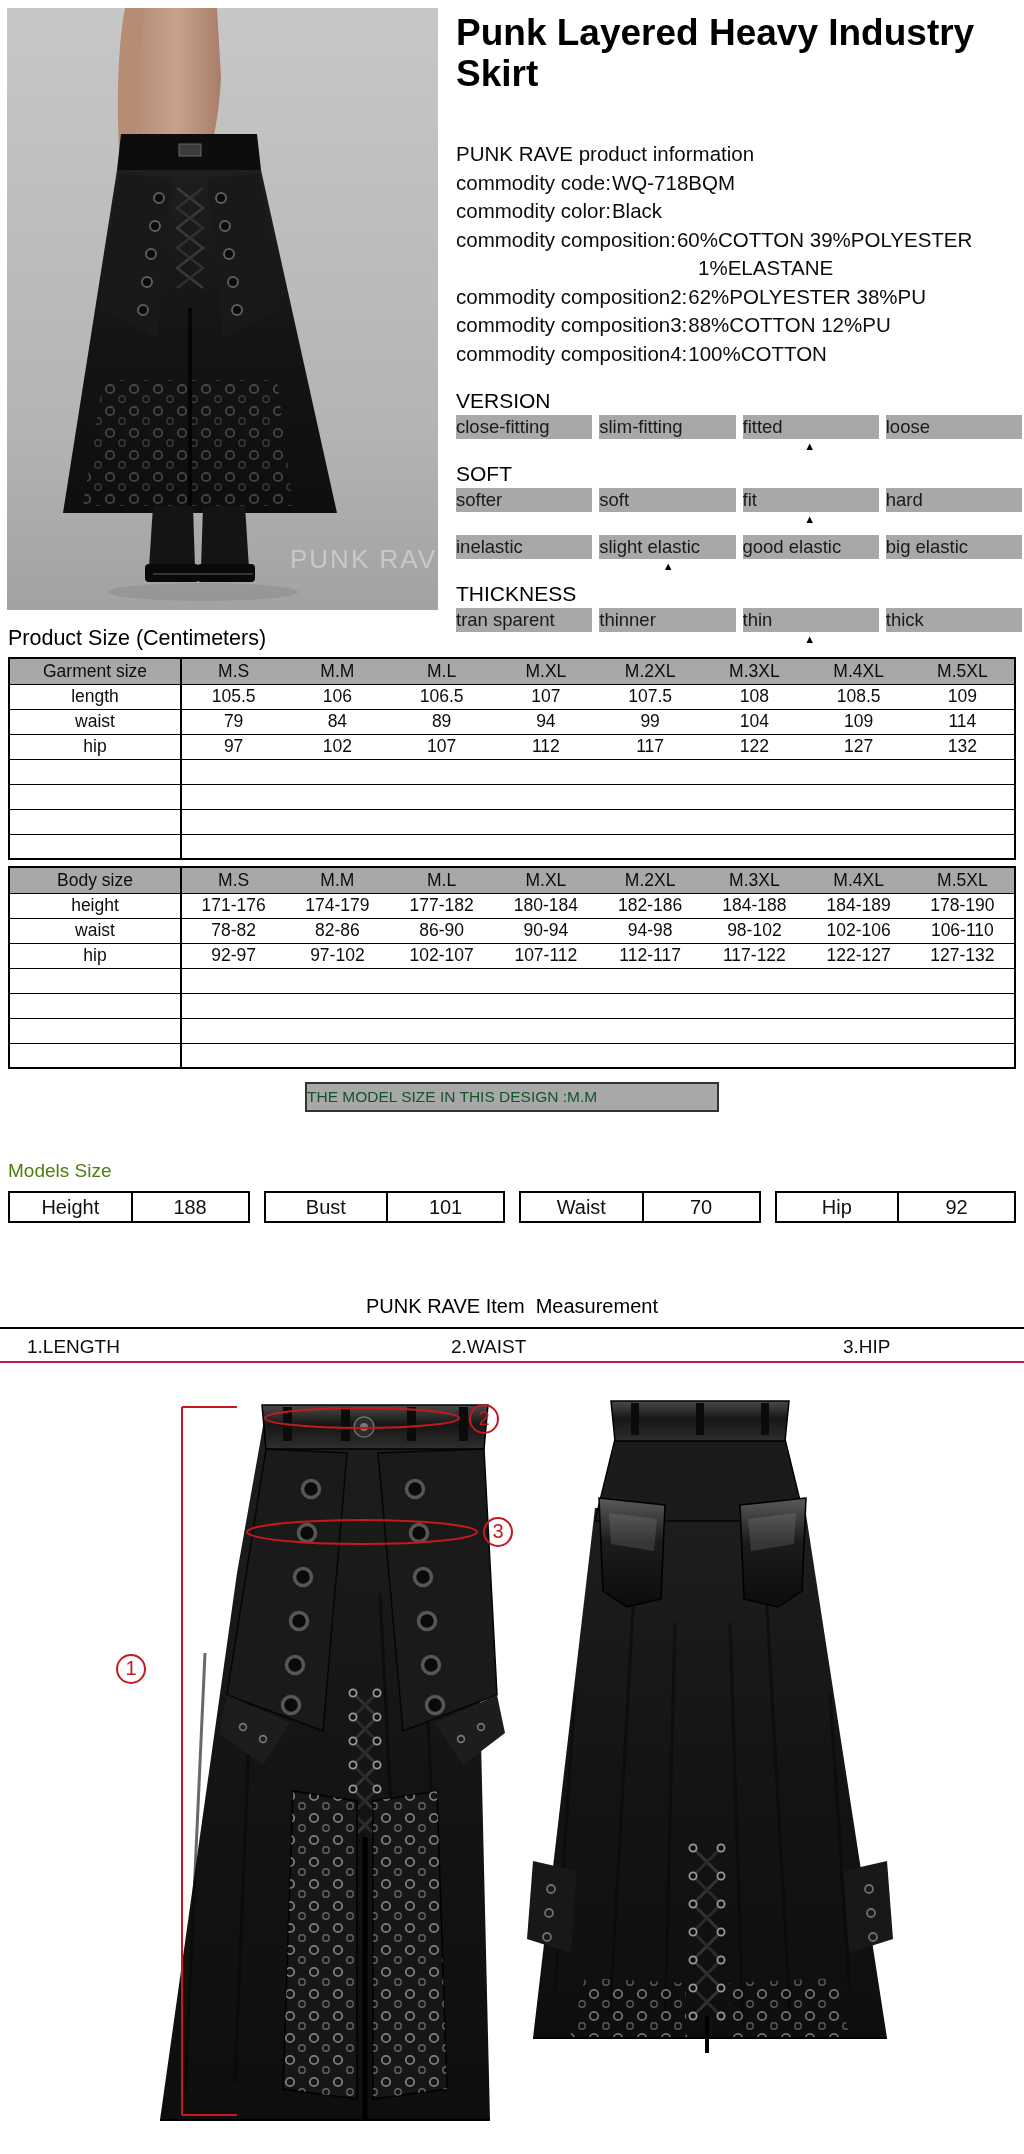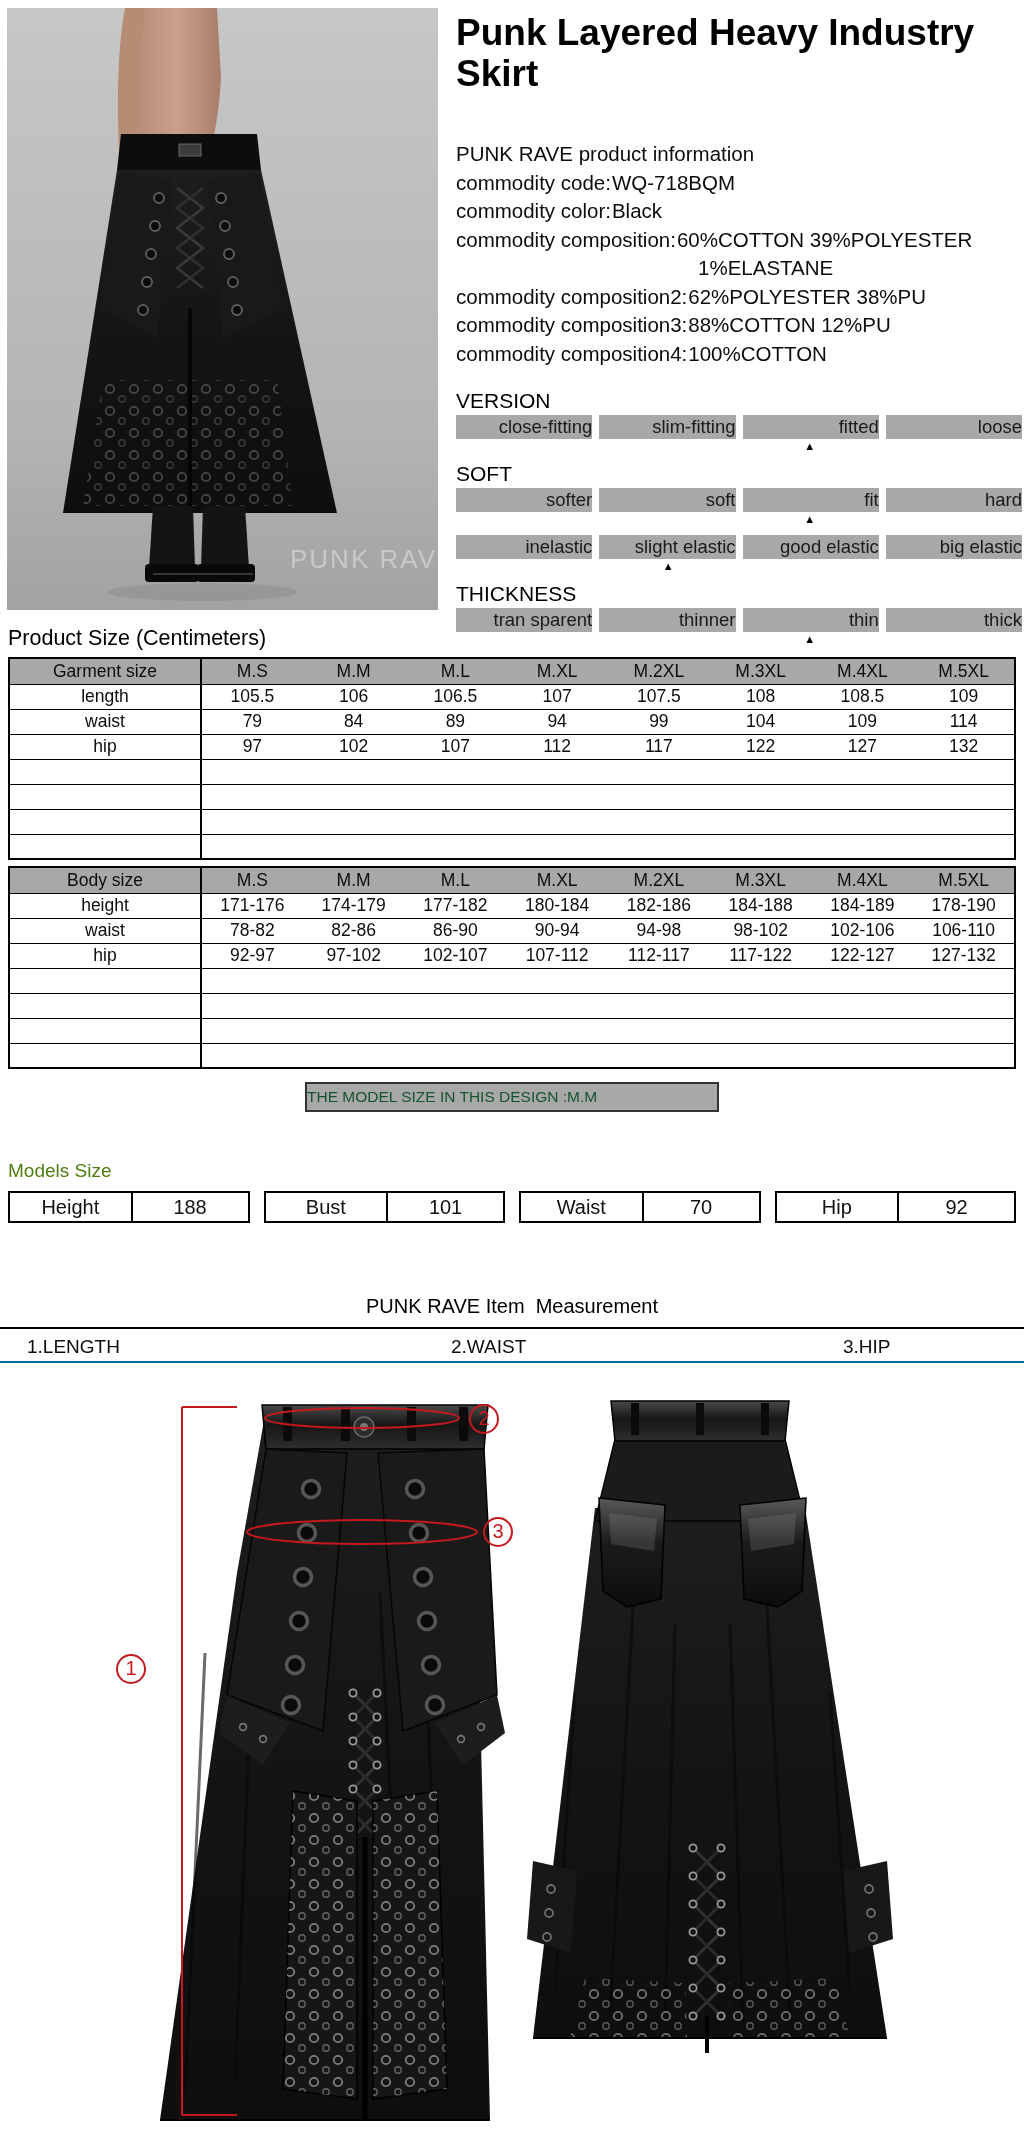--- a/index.html
+++ b/index.html
@@ -12,47 +12,47 @@
   .info-col{position:absolute;left:456px;top:12px;width:566px}
   .title{font-size:37px;line-height:41px;font-weight:700;color:#000}
   .info{margin-top:46px;font-size:20.5px;line-height:28.5px;color:#0c0c0c}
   .info .val{margin-left:1px}
   .wrap2{padding-left:242px}
 
   .attrs{margin-top:21px}
   .attr + .attr{margin-top:8px}
   .attr .name{font-size:21px;line-height:23px;color:#000}
   .opts{display:flex;gap:7px;margin-top:3px}
-  .opt{flex:1;height:24px;background:#a8a8a8;color:#1a1a1a;font-size:18.5px;line-height:24px;text-align:right;overflow:hidden;white-space:nowrap}
+  .opt{flex:1;height:24px;background:#a8a8a8;color:#1a1a1a;font-size:18.5px;line-height:24px;text-align:left;overflow:hidden;white-space:nowrap}
   .arrowrow{display:grid;grid-template-columns:repeat(4,1fr);height:14px;margin-top:1px}
   .arrowrow span{text-align:center;font-size:11px;line-height:13px;color:#000}
 
   
   .size-section{position:absolute;left:8px;top:626px;width:1008px}
   .ps-title{font-size:21.5px;color:#000}
   .ps-title .b{font-weight:normal}
   table.sizetbl{width:100%;border-collapse:collapse;table-layout:fixed;border:2px solid #000;margin-top:6px}
   table.sizetbl td{border-top:1px solid #000;border-bottom:1px solid #000;height:25px;font-size:17.5px;text-align:center;color:#0d0d0d;padding:0}
-  table.sizetbl td.c0{width:192px;border-right:2px solid #000}
+  table.sizetbl td.c0{width:172px;border-right:2px solid #000}
   table.sizetbl tr.hd td{background:#a8a8a8;height:26px}
   .tbl2{margin-top:14px}
   .banner{margin:13px auto 0;width:414px;height:30px;background:#a8a8a8;border:2px solid #333;font-size:15.5px;line-height:26px;color:#14532d}
 
   
   .models{position:absolute;left:8px;top:1160px;width:1008px}
   .models .mtitle{font-size:19px;font-weight:400;color:#4d7c0f}
   .mrow{display:flex;gap:14px;margin-top:9px}
   .mbox{flex:1;display:flex;border:2px solid #000;height:32px}
   .mbox .ml{flex:1.05;border-right:2px solid #000;text-align:center;font-size:20px;line-height:28px}
   .mbox .mv{flex:1;text-align:center;font-size:20px;line-height:28px}
 
   
   .meas{position:absolute;left:0;top:1295px;width:1024px;height:859px}
   .m-title{text-align:center;font-size:20px;color:#000;white-space:pre}
-  .m-strip{margin-top:9px;border-top:2px solid #000;border-bottom:2px solid #0369a1;height:36px;position:relative;font-size:19px;color:#0d0d0d}
+  .m-strip{margin-top:9px;border-top:2px solid #000;border-bottom:2px solid #be185d;height:36px;position:relative;font-size:19px;color:#0d0d0d}
   .m-strip span{position:absolute;top:7px}
   .ml1{left:27px}.ml2{left:451px}.ml3{left:843px}
   .fig{position:absolute}
   .front-img{left:115px;top:98px}
   .back-img{left:515px;top:98px}
   .overlay{position:absolute;left:0;top:0;width:1024px;height:859px;pointer-events:none}
   .cnum{position:absolute;width:30px;height:30px;border:2px solid #c41a1f;border-radius:50%;color:#c41a1f;font-size:20px;line-height:25px;text-align:center;background:transparent}
   .cn1{left:116px;top:359px}
   .cn2{left:469px;top:109px}
   .cn3{left:483px;top:222px}

